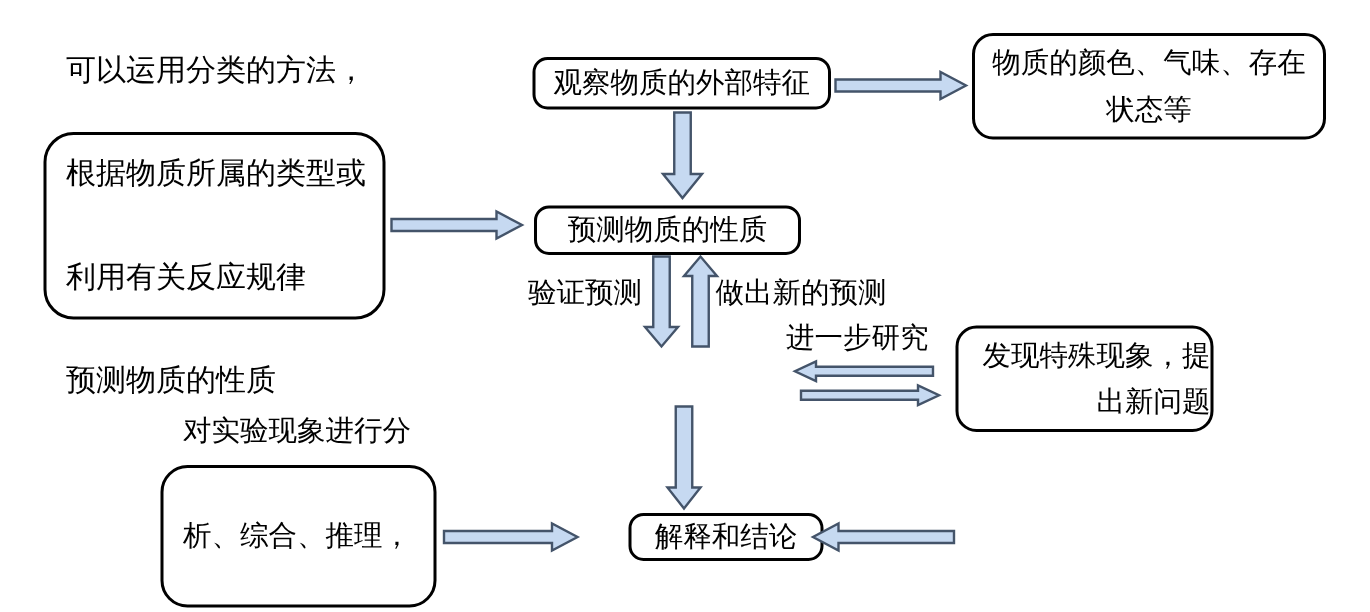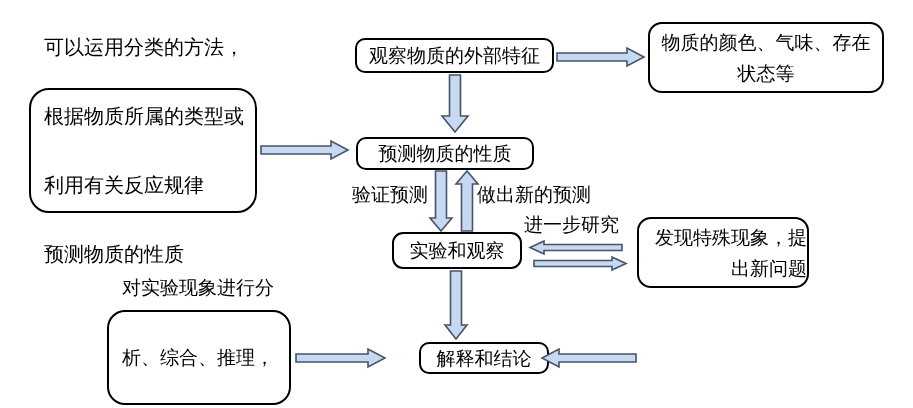--- a/index.html
+++ b/index.html
@@ -63,23 +63,20 @@
     <span class="ln">可以运用分类的方法，</span>
     <span class="ln">根据物质所属的类型或</span>
     <span class="ln">利用有关反应规律</span>
     <span class="ln">预测物质的性质</span>
   </div>
 
   <div class="node" style="left:356px;top:137px;width:178px;height:33px;border-radius:10px;">
     <span class="ln">预测物质的性质</span>
   </div>
 
-  <div class="node" style="left:392px;top:232px;width:130px;height:37px;border-radius:11px;">
-    <span class="ln">实验和观察</span>
-  </div>
 
   <div class="node" style="left:637px;top:217px;width:172px;height:71px;border-radius:14px;line-height:31px;align-items:flex-end;">
     <span class="ln">发现特殊现象，提</span>
     <span class="ln">出新问题</span>
   </div>
 
   <div class="node" style="left:387px;top:342px;width:130px;height:32px;border-radius:10px;margin-left:32px;">
     <span class="ln">解释和结论</span>
   </div>
 

